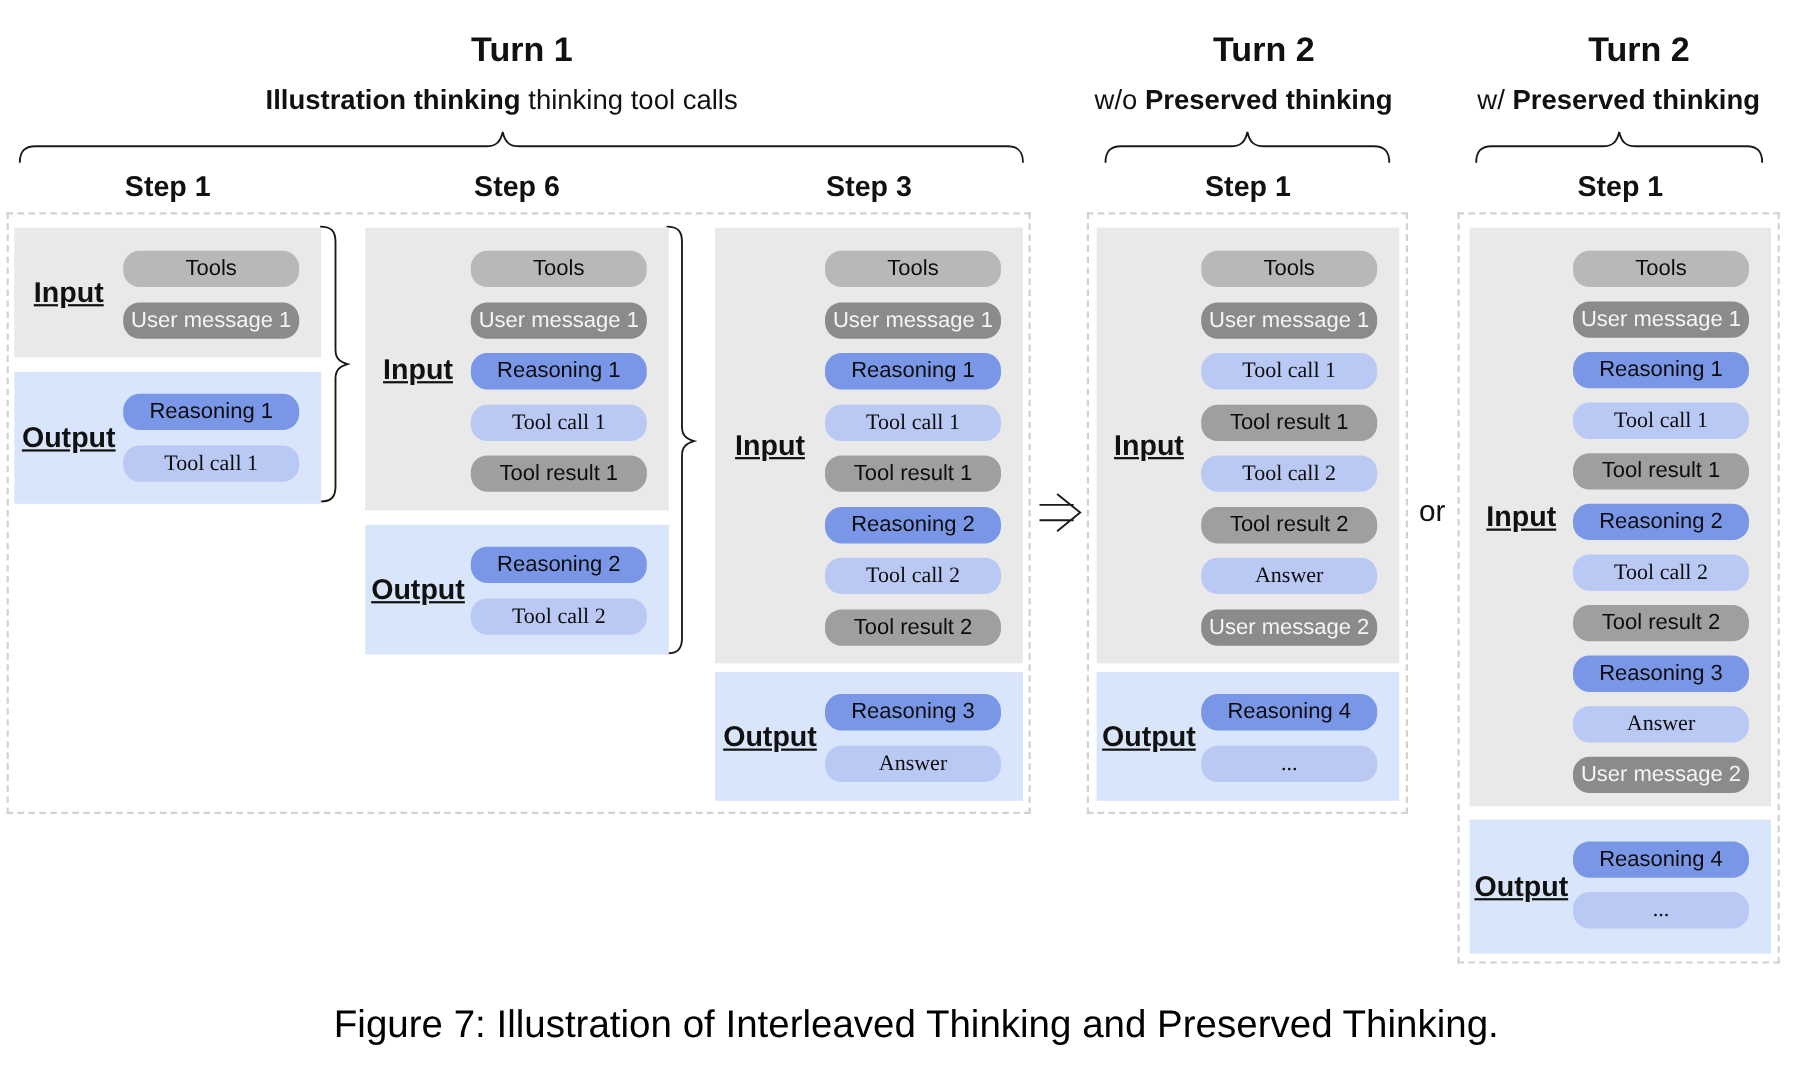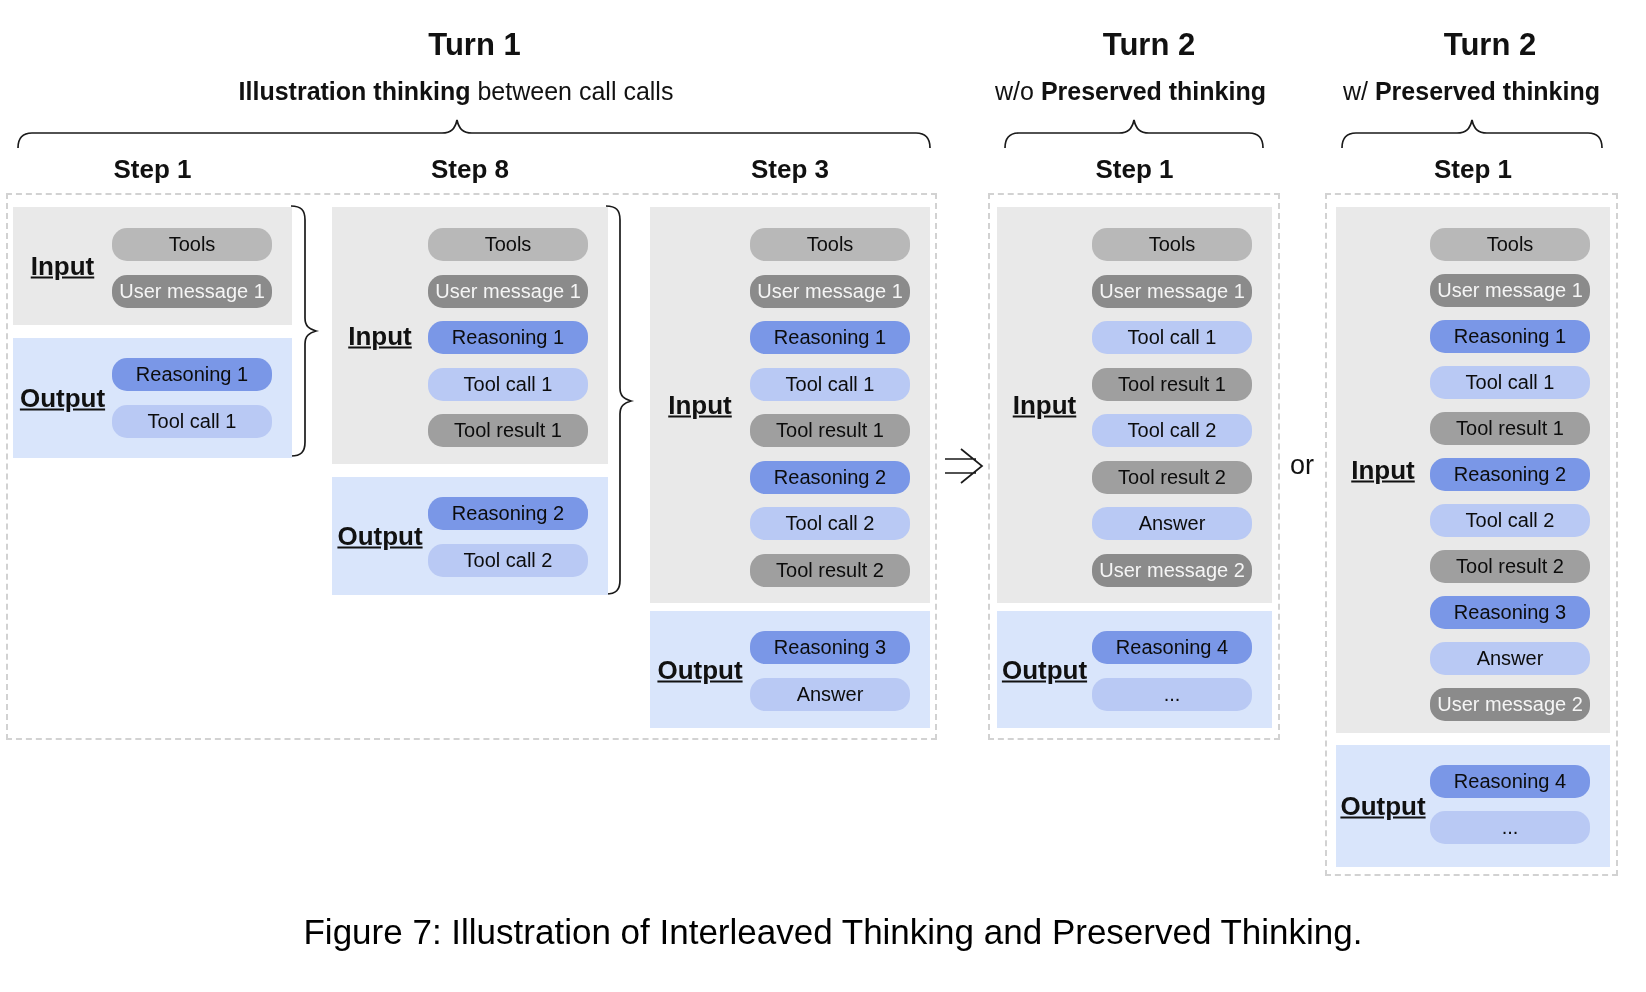--- a/index.html
+++ b/index.html
@@ -30,21 +30,21 @@
   .pills{position:absolute;right:20px;top:21px;width:160px;
          display:flex;flex-direction:column;gap:13.5px;}
   .pills.outp{top:20px;}
   .pills.tight{gap:13px;}
 
   .pill{height:33px;border-radius:15px;display:flex;align-items:center;justify-content:center;
         font-size:20px;color:#0c0c0c;flex:0 0 auto;}
   .pill.tools{background:var(--c-tools,#b8b8b8);}
   .pill.user{background:var(--c-user_message,#8b8b8b);color:#f5f5f5;}
   .pill.reasoning{background:var(--c-reasoning,#7a97e7);}
-  .pill.call{background:var(--c-tool_call,#b9c9f4);}
+  .pill.call{background:var(--c-tool_call,#b9c9f4);font-family:Liberation Serif, serif;}
   .pill.result{background:var(--c-tool_result,#9f9f9f);}
 
   .orlab{position:absolute;left:1278px;top:450px;width:48px;text-align:center;font-size:27px;}
   .caption{position:absolute;left:0;top:912px;width:1578px;text-align:center;
            font-family:Liberation Sans, sans-serif;font-size:35px;color:#000;margin-left:44px;}
 </style>
 </head>
 <body>
 
 <div class="canvas">
@@ -57,33 +57,33 @@
     <path d="M 18 148 C 18 138 22 133 32 133 L 442 133 C 451 133 455 129 457 120 C 459 129 463 133 472 133 L 916 133 C 926 133 930 138 930 148"></path>
     <path d="M 1005 148 C 1005 138 1009 133 1019 133 L 1119 133 C 1128 133 1132 129 1134 120 C 1136 129 1140 133 1149 133 L 1249 133 C 1259 133 1263 138 1263 148"></path>
     <path d="M 1342 148 C 1342 138 1346 133 1356 133 L 1457 133 C 1466 133 1470 129 1472 120 C 1474 129 1478 133 1487 133 L 1588 133 C 1598 133 1602 138 1602 148"></path>
     <path d="M 291 206 C 301 206 305 210 305 220 L 305 318 C 305 326 309 329 316 331 C 309 333 305 336 305 344 L 305 442 C 305 452 301 456 291 456"></path>
     <path d="M 606 206 C 616 206 620 210 620 220 L 620 388 C 620 396 624 399 631 401 C 624 403 620 406 620 414 L 620 580 C 620 590 616 594 606 594"></path>
     <path d="M 945 459 L 976 459 M 945 473 L 976 473 M 961 449 L 982 466 L 961 483"></path>
   </svg>
 
   <div class="ghead" style="left:0;width:912px">
     <div class="gtitle">Turn 1</div>
-    <div class="gsub"><span class="b">Illustration thinking</span><span> between call calls</span></div>
+    <div class="gsub"><span class="b">Illustration thinking</span><span> thinking tool calls</span></div>
   </div>
   <div class="ghead" style="left:988px;width:285px">
     <div class="gtitle">Turn 2</div>
     <div class="gsub"><span>w/o </span><span class="b">Preserved thinking</span></div>
   </div>
   <div class="ghead" style="left:1330px;width:283px">
     <div class="gtitle">Turn 2</div>
     <div class="gsub"><span>w/ </span><span class="b">Preserved thinking</span></div>
   </div>
 
   <div class="steplabel" style="left:13px;width:279px">Step 1</div>
-  <div class="steplabel" style="left:332px;width:276px">Step 8</div>
+  <div class="steplabel" style="left:332px;width:276px">Step 6</div>
   <div class="steplabel" style="left:650px;width:280px">Step 3</div>
   <div class="steplabel" style="left:997px;width:275px">Step 1</div>
   <div class="steplabel" style="left:1336px;width:274px">Step 1</div>
 
   <div class="box in" style="left:13px;top:207px;width:279px;height:118px">
     <div class="io-label">Input</div>
     <div class="pills">
         <div class="pill tools">Tools</div>
         <div class="pill user">User message 1</div>
       </div>

